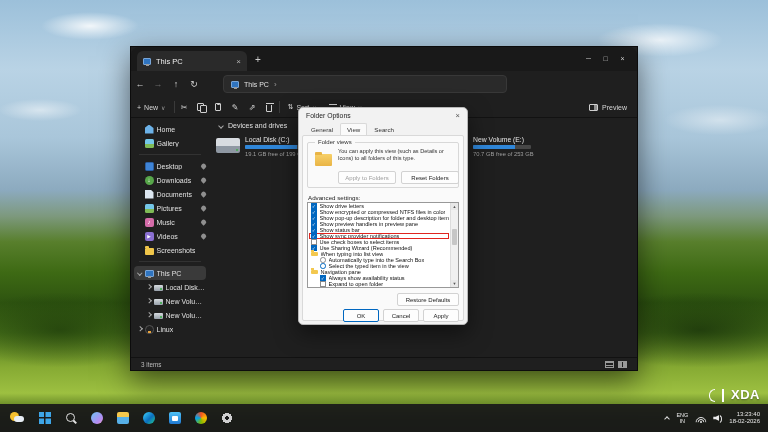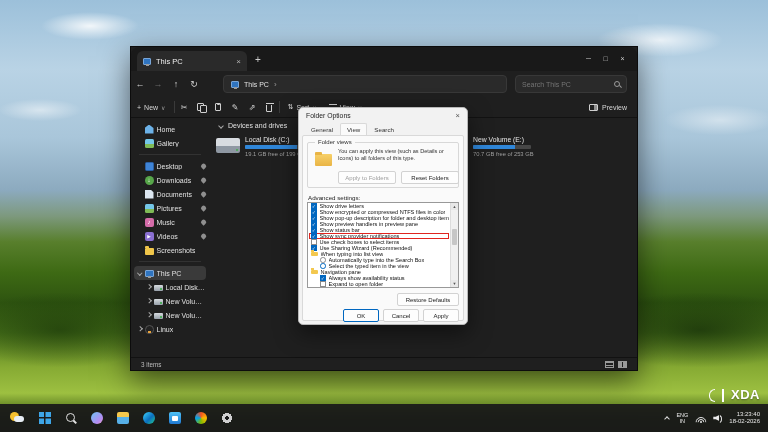--- a/index.html
+++ b/index.html
@@ -263,24 +263,20 @@
     <div class="navbar">
       <span class="navbtn">←</span>
       <span class="navbtn dim">→</span>
       <span class="navbtn">↑</span>
       <span class="navbtn">↻</span>
       <div class="addrbar">
         <span class="ic ic-pc tab-ic"></span>
         <span>This PC</span>
         <span class="addr-chev">›</span>
       </div>
-      <div class="searchbox">
-        <input placeholder="Search This PC" style="">
-        <span class="mag"></span>
-      </div>
     </div>
 
     <div class="cmdbar">
       <div class="cmd-group">
         <span>+</span>
         <span>New</span>
         <span class="cmd-chev">∨</span>
       </div>
       <div class="cmd-sep"></div>
       <div class="cmd-tools">

